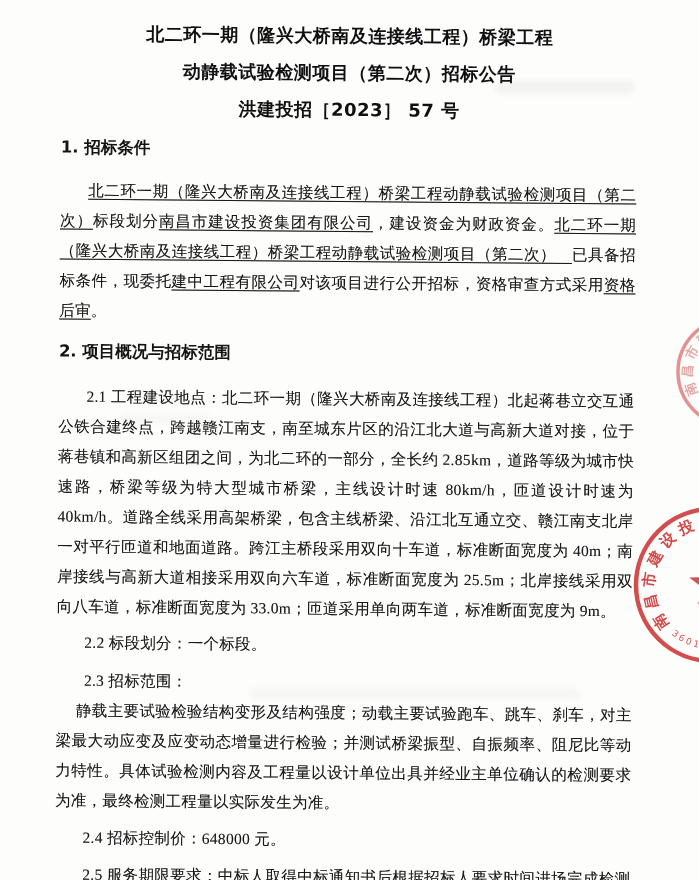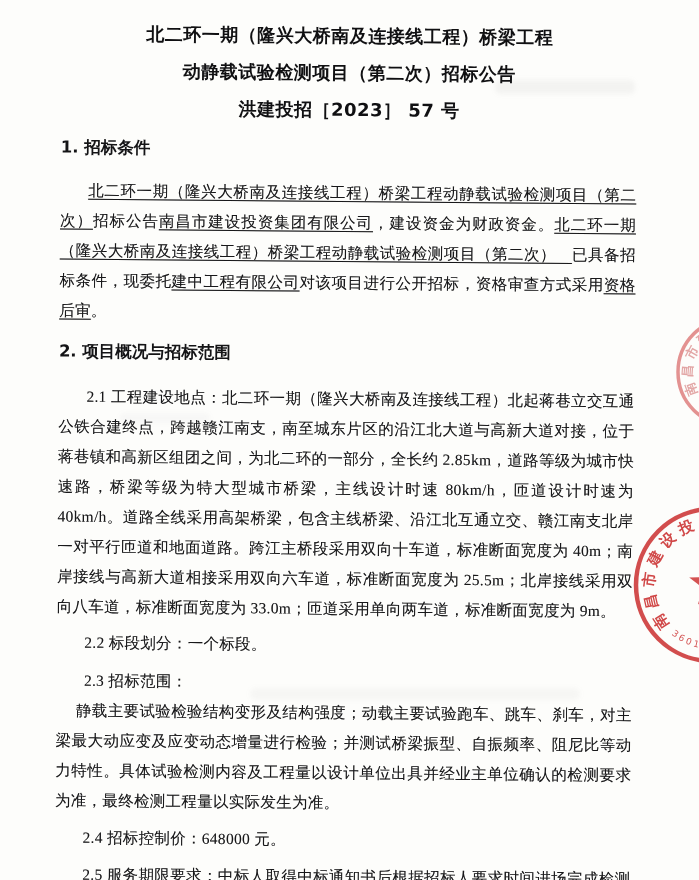--- a/index.html
+++ b/index.html
@@ -60,21 +60,21 @@
   <div class="content">
 
     <div class="doc-title">
       <div class="title-line">北二环一期（隆兴大桥南及连接线工程）桥梁工程</div>
       <div class="title-line">动静载试验检测项目（第二次）招标公告</div>
       <div class="title-line">洪建投招［2023］ 57 号</div>
     </div>
 
     <h2 class="sec-heading" id="sec1-heading">1. 招标条件</h2>
 
-    <p class="para indent2" id="para-conditions"><span class="u">北二环一期（隆兴大桥南及连接线工程）桥梁工程动静载试验检测项目（第二次）</span><span>招标公告</span><span class="u">南昌市建设投资集团有限公司</span><span>，建设资金为财政资金。</span><span class="u">北二环一期（隆兴大桥南及连接线工程）桥梁工程动静载试验检测项目（第二次）　</span><span>已具备招标条件，现委托</span><span class="u">建中工程有限公司</span><span>对该项目进行公开招标，资格审查方式采用</span><span class="u">资格后审</span><span>。</span></p>
+    <p class="para indent2" id="para-conditions"><span class="u">北二环一期（隆兴大桥南及连接线工程）桥梁工程动静载试验检测项目（第二次）</span><span>标段划分</span><span class="u">南昌市建设投资集团有限公司</span><span>，建设资金为财政资金。</span><span class="u">北二环一期（隆兴大桥南及连接线工程）桥梁工程动静载试验检测项目（第二次）　</span><span>已具备招标条件，现委托</span><span class="u">建中工程有限公司</span><span>对该项目进行公开招标，资格审查方式采用</span><span class="u">资格后审</span><span>。</span></p>
 
     <h2 class="sec-heading" id="sec2-heading">2. 项目概况与招标范围</h2>
 
     <p class="para indent2" id="para-21">2.1 工程建设地点：北二环一期（隆兴大桥南及连接线工程）北起蒋巷立交互通公铁合建终点，跨越赣江南支，南至城东片区的沿江北大道与高新大道对接，位于蒋巷镇和高新区组团之间，为北二环的一部分，全长约 2.85km，道路等级为城市快速路，桥梁等级为特大型城市桥梁，主线设计时速 80km/h，匝道设计时速为 40km/h。道路全线采用高架桥梁，包含主线桥梁、沿江北互通立交、赣江南支北岸一对平行匝道和地面道路。跨江主桥段采用双向十车道，标准断面宽度为 40m；南岸接线与高新大道相接采用双向六车道，标准断面宽度为 25.5m；北岸接线采用双向八车道，标准断面宽度为 33.0m；匝道采用单向两车道，标准断面宽度为 9m。</p>
     <p class="para indent2" id="para-22">2.2 标段划分：一个标段。</p>
     <p class="para indent2" id="para-23-head">2.3 招标范围：</p>
     <p class="para indent13" id="para-23-body">静载主要试验检验结构变形及结构强度；动载主要试验跑车、跳车、刹车，对主梁最大动应变及应变动态增量进行检验；并测试桥梁振型、自振频率、阻尼比等动力特性。具体试验检测内容及工程量以设计单位出具并经业主单位确认的检测要求为准，最终检测工程量以实际发生为准。</p>
     <p class="para indent2" id="para-24">2.4 招标控制价：648000 元。</p>
     <p class="para indent2" id="para-25">2.5 服务期限要求：中标人取得中标通知书后根据招标人要求时间进场完成检测工作，并根据工程进度及时提交成果文件。本项目服务期限自中标之日起至本项目完工并通车后结</p>
   </div>

